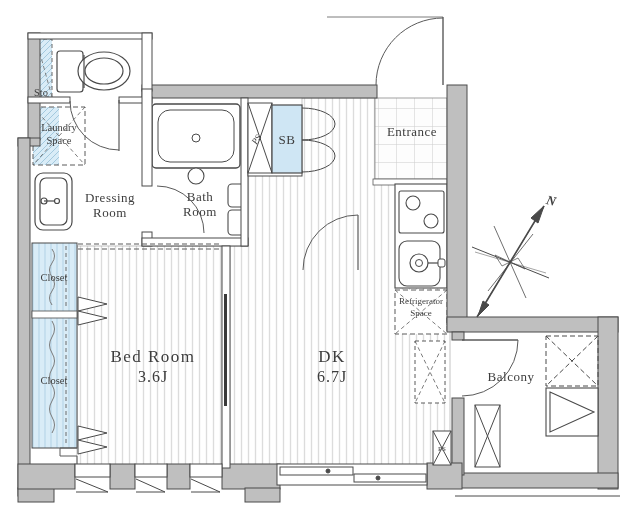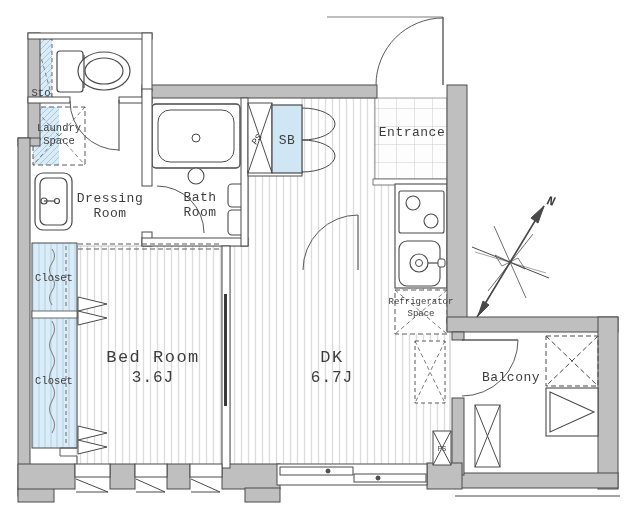--- a/index.html
+++ b/index.html
@@ -1,17 +1,17 @@
 <!DOCTYPE html>
 <html><head>
 <meta charset="utf-8">
 <style>
   html,body{margin:0;padding:0;background:#ffffff;}
   #plan-wrap{position:relative;width:640px;height:512px;background:#ffffff;overflow:hidden;
-             font-family:Liberation Mono, monospace;}
+             font-family:Liberation Serif, serif;}
   svg{position:absolute;left:0;top:0;}
   text{fill:#3d3d3d;}
   .room-label{font-size:17px;letter-spacing:1.5px;}
   .room-size{font-size:16px;letter-spacing:1px;}
   .mid-label{font-size:13px;letter-spacing:0.5px;}
   .small-label{font-size:10.5px;}
   .tiny-label{font-size:9px;}
   .micro-label{font-size:7px;}
   .north{font-size:13px;font-style:italic;font-weight:bold;}
 </style>

